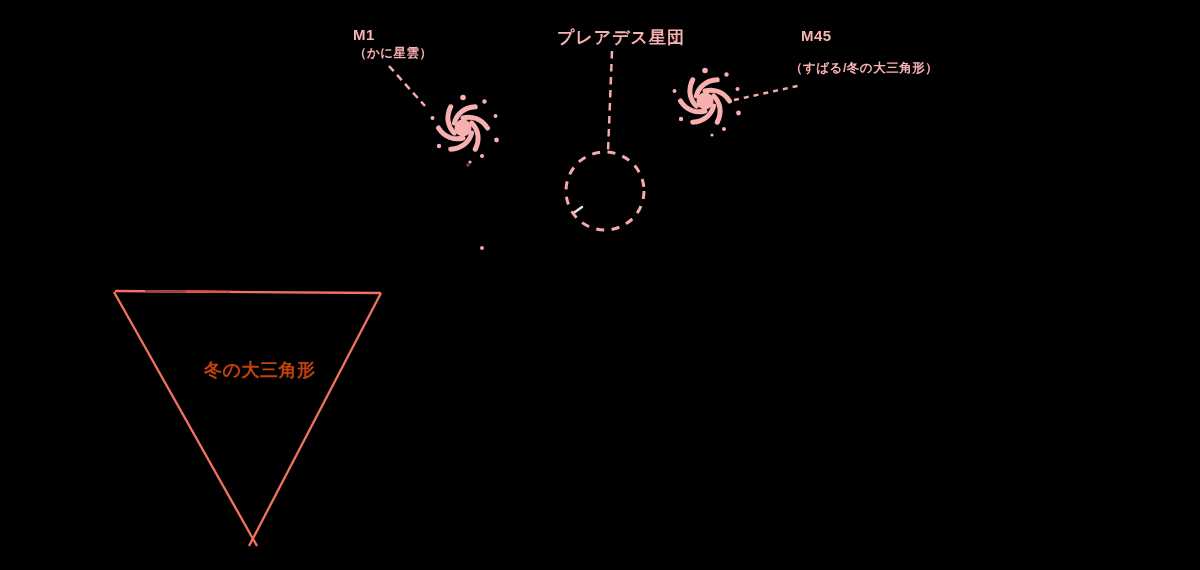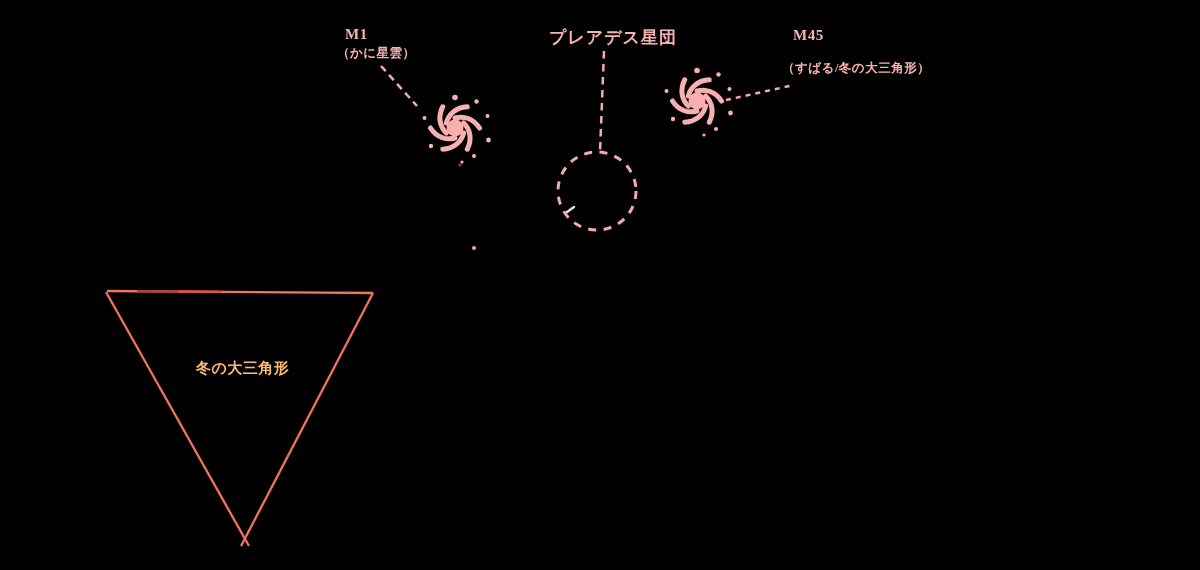--- a/index.html
+++ b/index.html
@@ -2,37 +2,38 @@
 <html><head>
 <meta charset="utf-8">
 <style>
   html, body { margin: 0; padding: 0; background: #000; }
   #canvas {
     position: relative;
     width: 1015px;
     height: 570px;
     background: #000000;
     overflow: hidden;
-    font-family: Liberation Serif, serif;
+    font-family: Liberation Sans, sans-serif;
+    margin-left: 8px;
   }
   #shapes { position: absolute; left: 0; top: 0; }
   .lbl {
     position: absolute;
     font-weight: bold;
     line-height: 1.15;
     white-space: nowrap;
     color: #f8b2b1;
   }
   .lbl-title-lg { font-size: 17px; letter-spacing: 1px; }
   .lbl-title    { font-size: 15px; letter-spacing: 0.5px; }
   .lbl-sub      { font-size: 12.5px; letter-spacing: 0.5px; }
-  .lbl-triangle { font-size: 15px; letter-spacing: 0.5px; color: #fdba74; }
+  .lbl-triangle { font-size: 18px; letter-spacing: 0.5px; color: #c2410c; }
 
   #m1-title      { left: 345px; top: 26px; }
-  #m1-sub        { left: 337px; top: 46px; }
+  #m1-sub        { left: 346px; top: 46px; }
   #hyades-title  { left: 549px; top: 28px; }
   #m45-title     { left: 793px; top: 27px; }
   #m45-sub       { left: 782px; top: 61px; }
   #triangle-lbl  { left: 196px; top: 360px; }
 </style>
 </head>
 <body>
 
 <div id="canvas">
 

